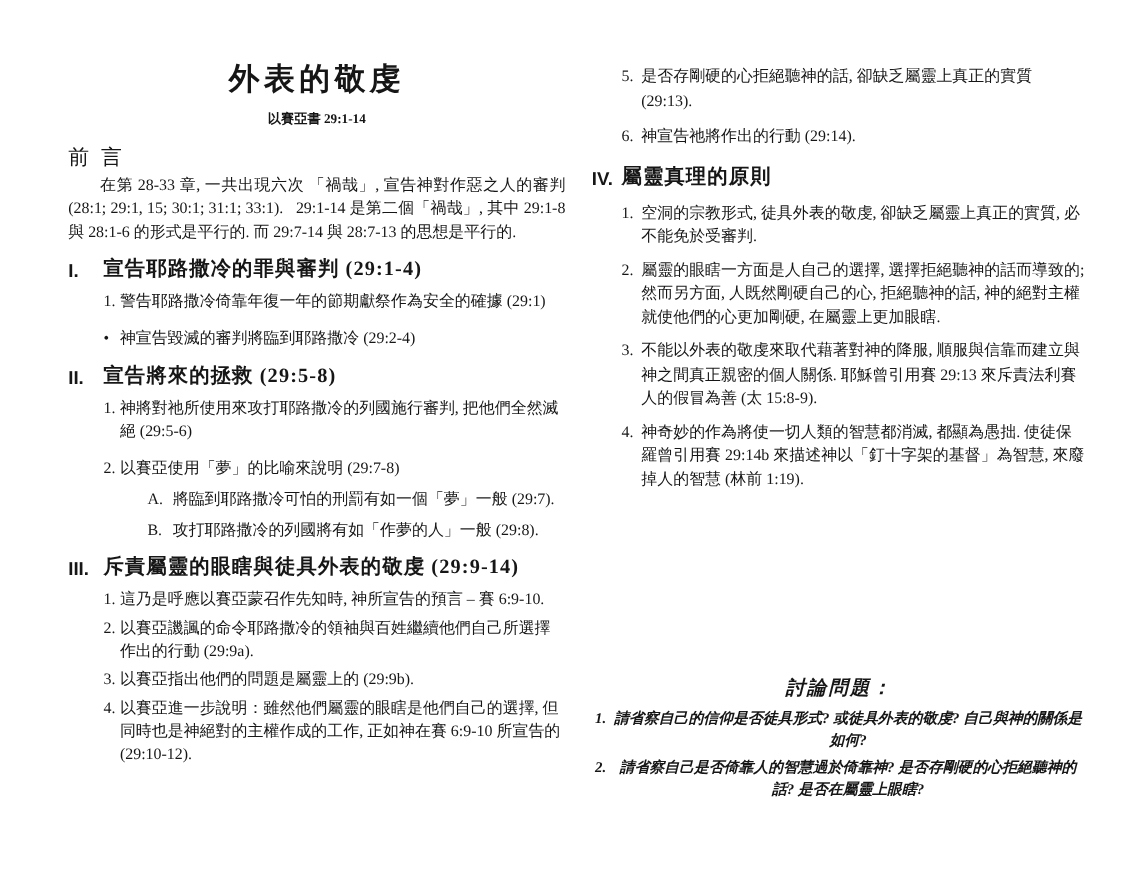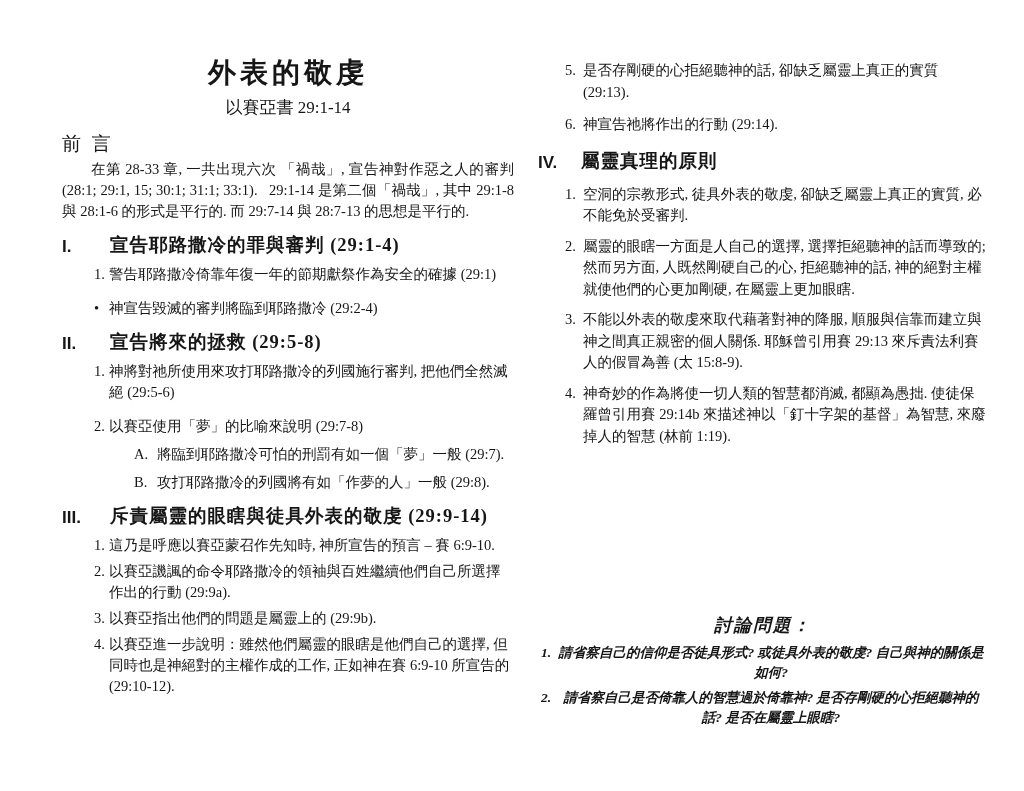--- a/index.html
+++ b/index.html
@@ -11,33 +11,33 @@
     -webkit-font-smoothing:antialiased;
   }
   .sheet { position:relative; width:1024px; height:791px; background:#ffffff; overflow:hidden; }
 
   .col-left  { position:absolute; left:62px;  top:56px; width:452px; }
   .col-right { position:absolute; left:538px; top:60px; width:450px; }
 
   
   .doc-header { text-align:center; }
   .doc-title    { font-size:28px; font-weight:bold; letter-spacing:4px; line-height:34px; }
-  .doc-subtitle { font-size:17px; font-weight:normal; line-height:22px; margin-top:7px;text-align:center; }
+  .doc-subtitle { font-size:12px; font-weight:bold; line-height:22px; margin-top:7px;text-align:center; }
   .doc-author   { font-size:13px; font-weight:bold; line-height:18px; margin-top:3px; letter-spacing:1px; }
 
   
   .preface-heading { font-size:19px; font-weight:normal; letter-spacing:3px; line-height:24px; margin-top:13px; }
   .preface-body {
     font-size:14.5px; line-height:21px; margin-top:3px;
     text-indent:2em; text-align:justify;
   }
 
   
   .sec { margin-top:11px; }
-  .sec-head { display:flex; font-weight:bold; font-size:18.5px; line-height:25px;gap:16px; }
+  .sec-head { display:flex; font-weight:bold; font-size:18.5px; line-height:25px; }
   .sec-num  { flex:none; width:32px; font-family:"Liberation Sans", sans-serif; font-size:17px; padding-top:1px; }
   .sec-title{ flex:1; letter-spacing:1px; }
   .sec-items{ margin-left:32px; }
 
   .item { display:flex; font-size:14.5px; line-height:21px; margin-top:5px; }
   .item.space { margin-top:13px; }
   .marker { flex:none; width:15px; }
   .item-text { flex:1; }
   .subitems { margin-left:40px; }
   .subitems .item { margin-top:7px; }

